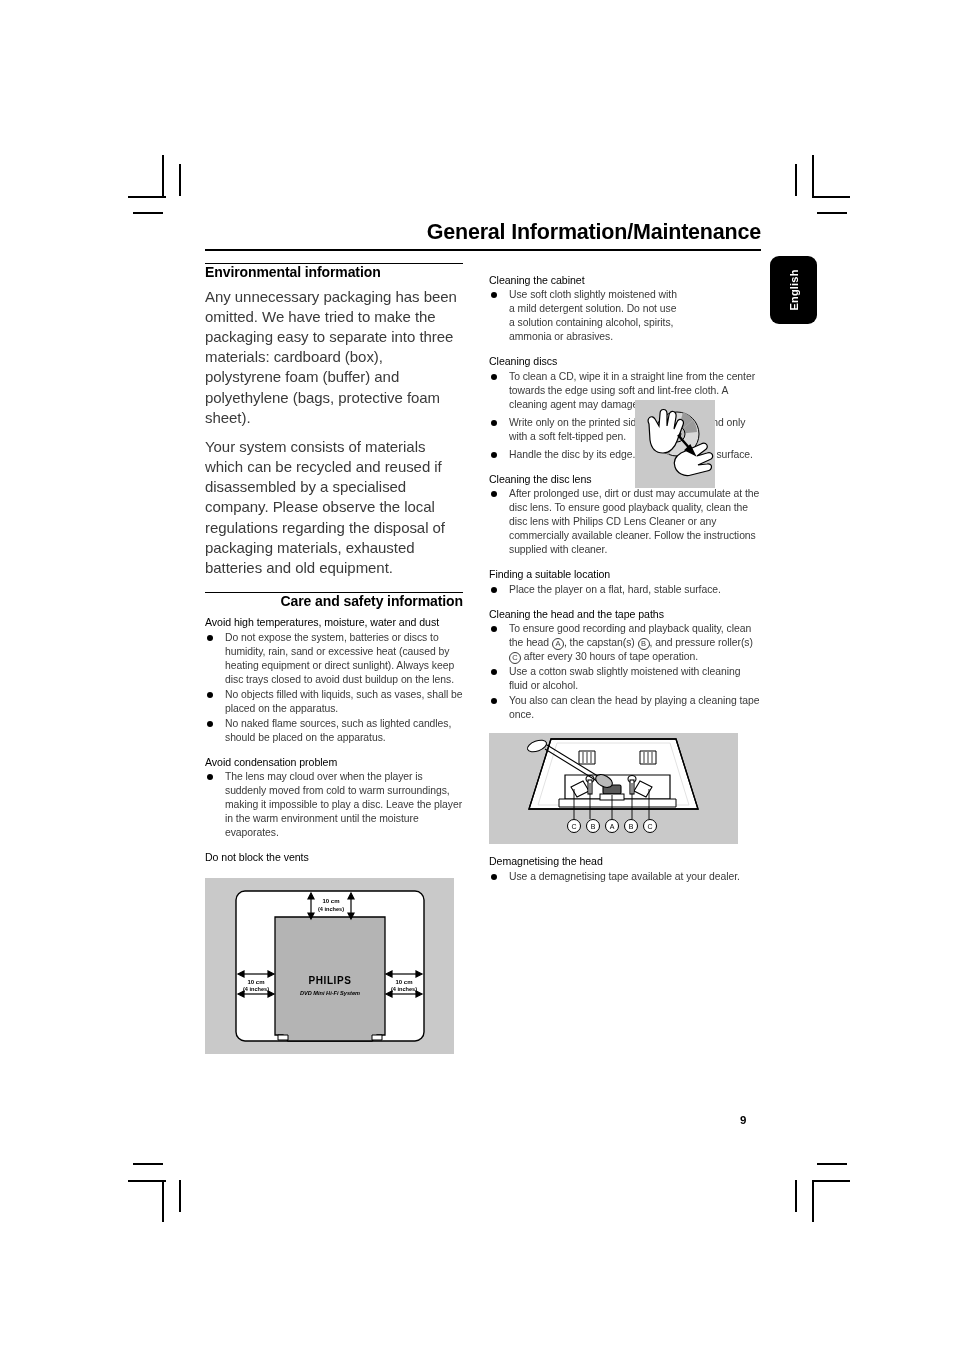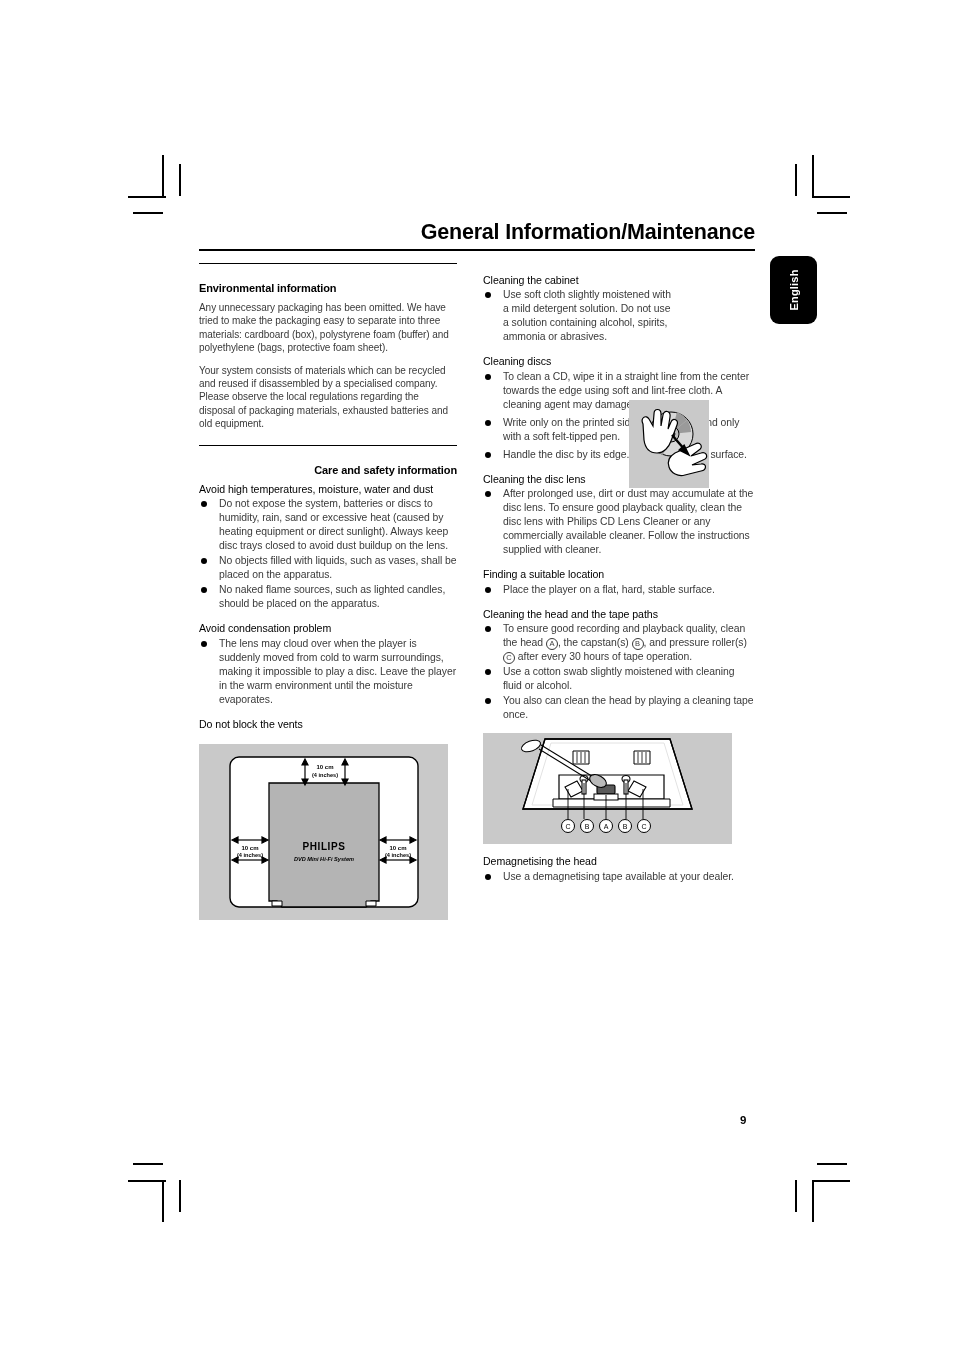--- a/index.html
+++ b/index.html
@@ -40,21 +40,21 @@
 
   .crop-br { left: 795px; top: 1163px; }
   .crop-br .v { width: 1.5px; height: 42px; left: 17px; top: 17px; }
   .crop-br .h { height: 1.5px; width: 38px; left: 17px; top: 17px; }
   .crop-br .v2 { width: 1.5px; height: 32px; left: 0px; top: 17px; }
   .crop-br .h2 { height: 1.5px; width: 30px; left: 22px; top: 0px; }
 
   
   .page {
     position: absolute;
-    left: 199px;
+    left: 205px;
     top: 221px;
     width: 556px;
     height: 920px;
   }
 
   .page-title {
     text-align: right;
     font-size: 21.5px;
     font-weight: bold;
     letter-spacing: -0.2px;
@@ -72,39 +72,39 @@
   .columns {
     display: flex;
     gap: 26px;
     align-items: flex-start;
   }
   .col { width: 265px; position: relative; }
   .col-left { width: 258px; }
   .col-right { width: 272px; }
 
   h2.sec {
-    font-size: 11px;
+    font-size: 14px;
     font-weight: bold;
     margin: 0 0 7px 0;
-    padding-top: 18px;
+    padding-top: 0;
     border-top: 1.4px solid #000;
     letter-spacing: -0.1px;
   }
 
   h3.sub {
     font-size: 10.6px;
     font-weight: normal;
     margin: 11px 0 1px 0;
     line-height: 1.28;
     letter-spacing: -0.05px;
   }
   h3.sub.first { margin-top: 6px; }
 
   p.body {
-    font-size: 10px;
+    font-size: 15px;
     line-height: 1.345;
     margin: 0 0 9px 0;
     color: #3a3a3a;
     letter-spacing: -0.05px;
   }
 
   ul.bullets { list-style: none; margin: 0; padding: 0; }
   ul.bullets li {
     position: relative;
     padding-left: 20px;

